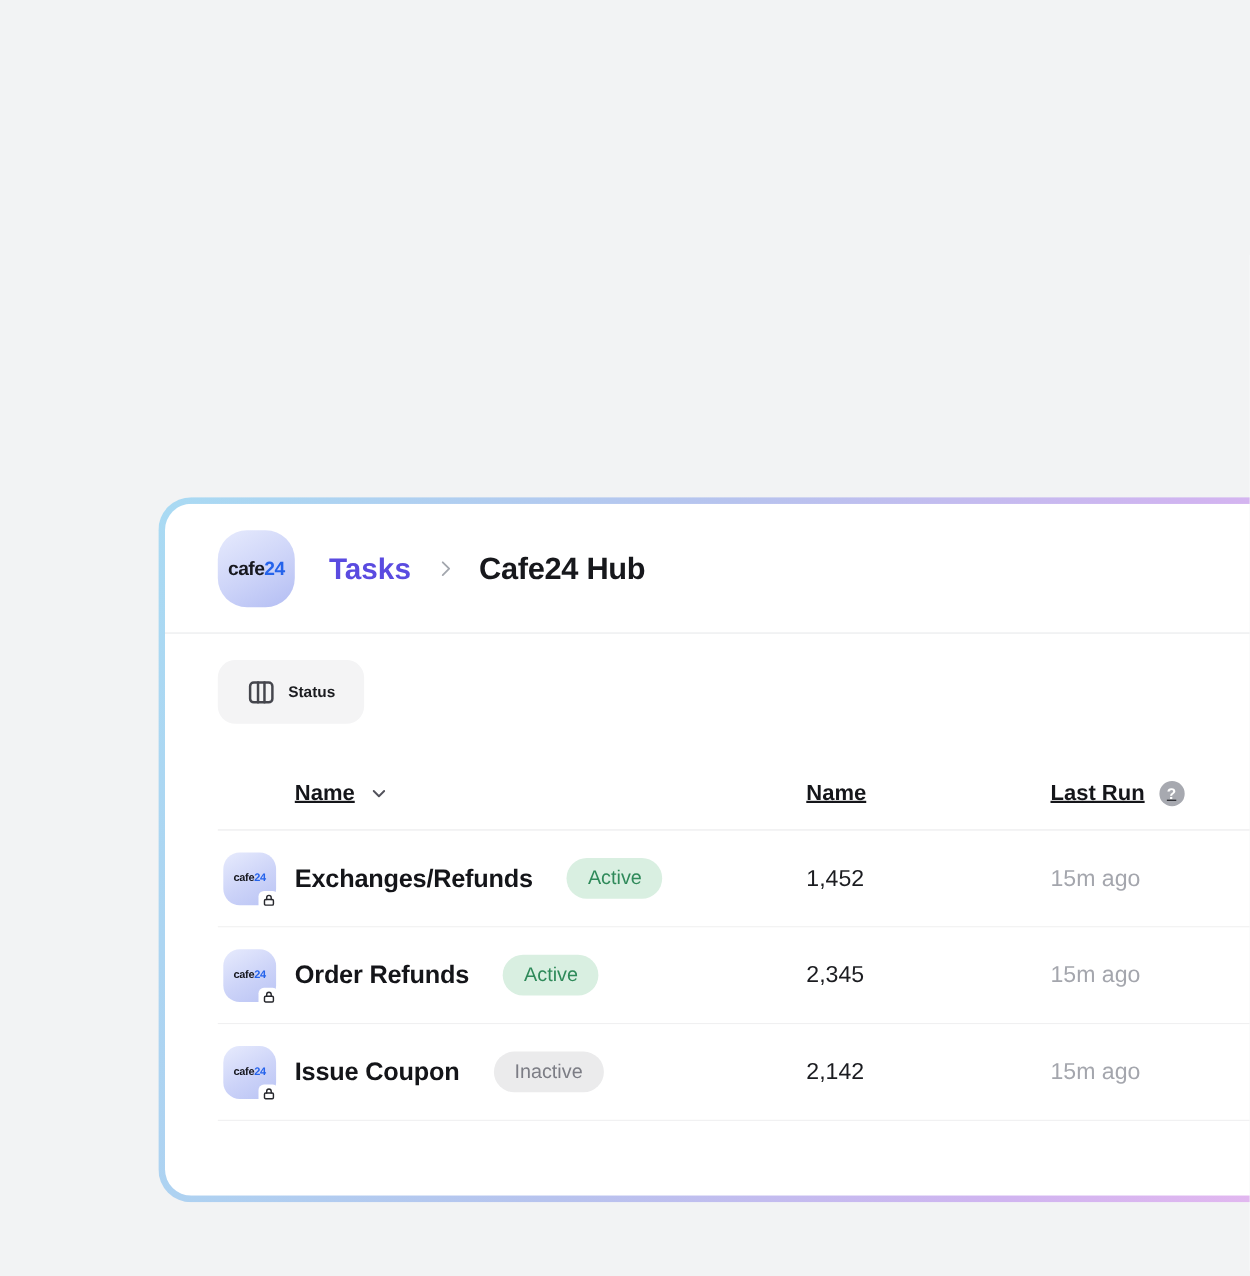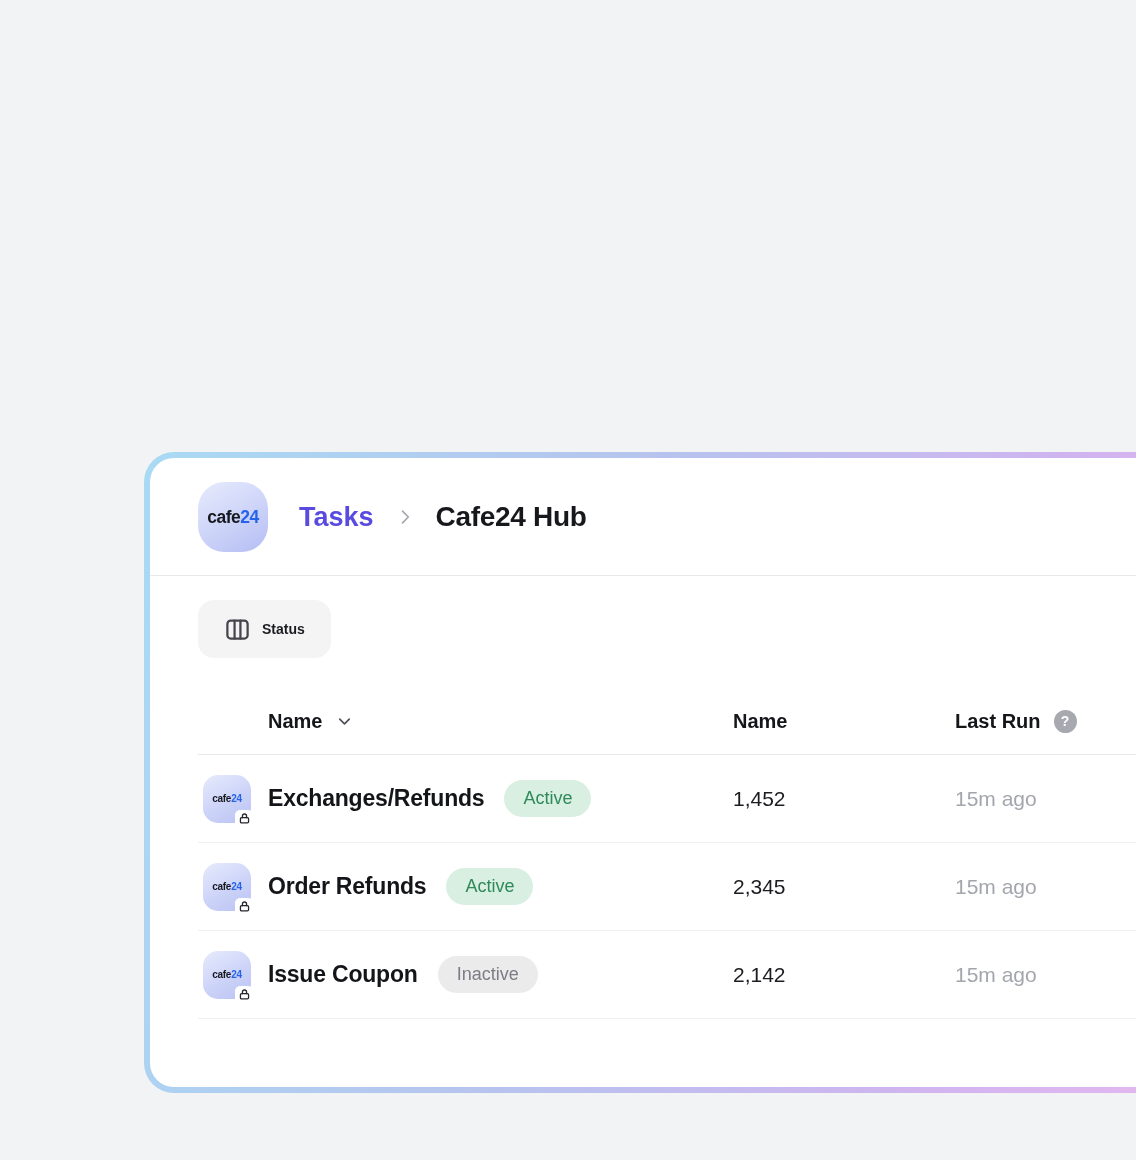--- a/index.html
+++ b/index.html
@@ -43,21 +43,21 @@
     padding:0 26px; height:58px;
     font-family:inherit; font-size:14px; font-weight:700; color:#1b1c20;
     cursor:pointer;
   }
 
   .thead, .row {
     display:grid; grid-template-columns:535px 222px 1fr;
     align-items:center;
   }
   .thead { height:97px; padding-top:30px; border-bottom:1px solid #e9e9eb; }
-  .th { font-size:20px; font-weight:700; color:#15161a; }
+  .th { font-size:20px; font-weight:700; color:#15161a;text-decoration:underline; }
   .th-name { padding-left:70px; display:flex; align-items:center; gap:13px; cursor:pointer; }
   .th-last { display:flex; align-items:center; gap:13px; }
   .help-badge {
     width:23px; height:23px; border-radius:50%; background:#a7a9b0;
     color:#ffffff; font-size:14px; font-weight:700;
     display:flex; align-items:center; justify-content:center; cursor:pointer;
   }
 
   .row { height:88px; border-bottom:1px solid #f0f0f1; cursor:pointer; }
   .cell-name { display:flex; align-items:center; gap:17px; padding-left:5px; }
@@ -65,21 +65,21 @@
     position:relative; width:48px; height:48px; border-radius:15px;
     background:linear-gradient(150deg,#e7ebfd 0%,#ccd3f8 55%,#b9c3f4 100%);
     display:flex; align-items:center; justify-content:center;
     font-weight:800; font-size:10px; letter-spacing:-0.3px; flex-shrink:0;
   }
   .lock-badge {
     position:absolute; right:-2px; bottom:-5px;
     width:18px; height:18px; background:#ffffff; border-radius:5px;
     display:flex; align-items:center; justify-content:center;
   }
-  .row-name { font-size:23px; font-weight:700; color:#141519; letter-spacing:-0.2px; margin-right:3px; white-space:nowrap; }
+  .row-name { font-size:23px; font-weight:700; color:#141519; letter-spacing:-0.2px; margin-right:14px; white-space:nowrap; }
   .badge { padding:8px 19px; border-radius:999px; font-size:18px; white-space:nowrap; }
   .badge[data-variant="active"] { background:#d9efe1; color:#2f8a5a; }
   .badge[data-variant="inactive"] { background:#ebebec; color:#7c7d85; }
   .cell-runs { font-size:21px; color:#1b1c20; }
   .cell-last { font-size:21px; color:#a4a6ad; }
 </style>
 </head>
 <body>
 
 <div class="page">

